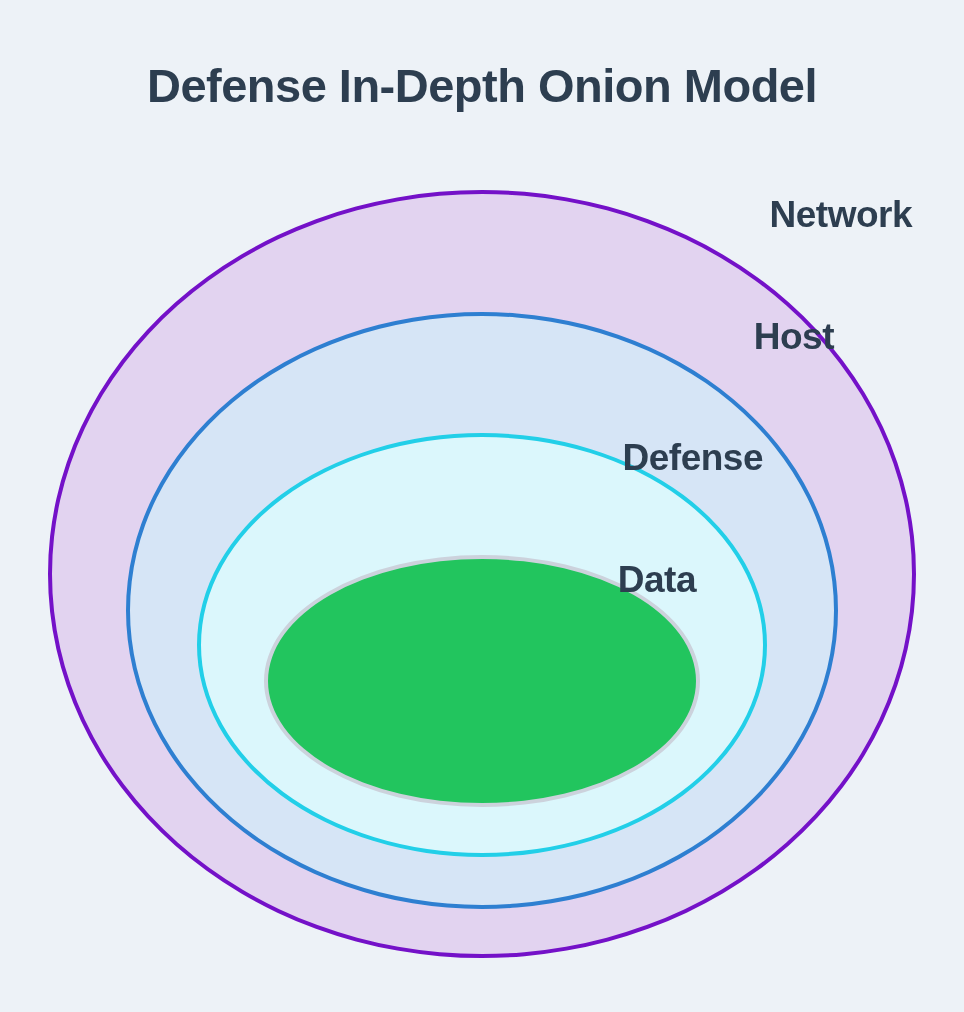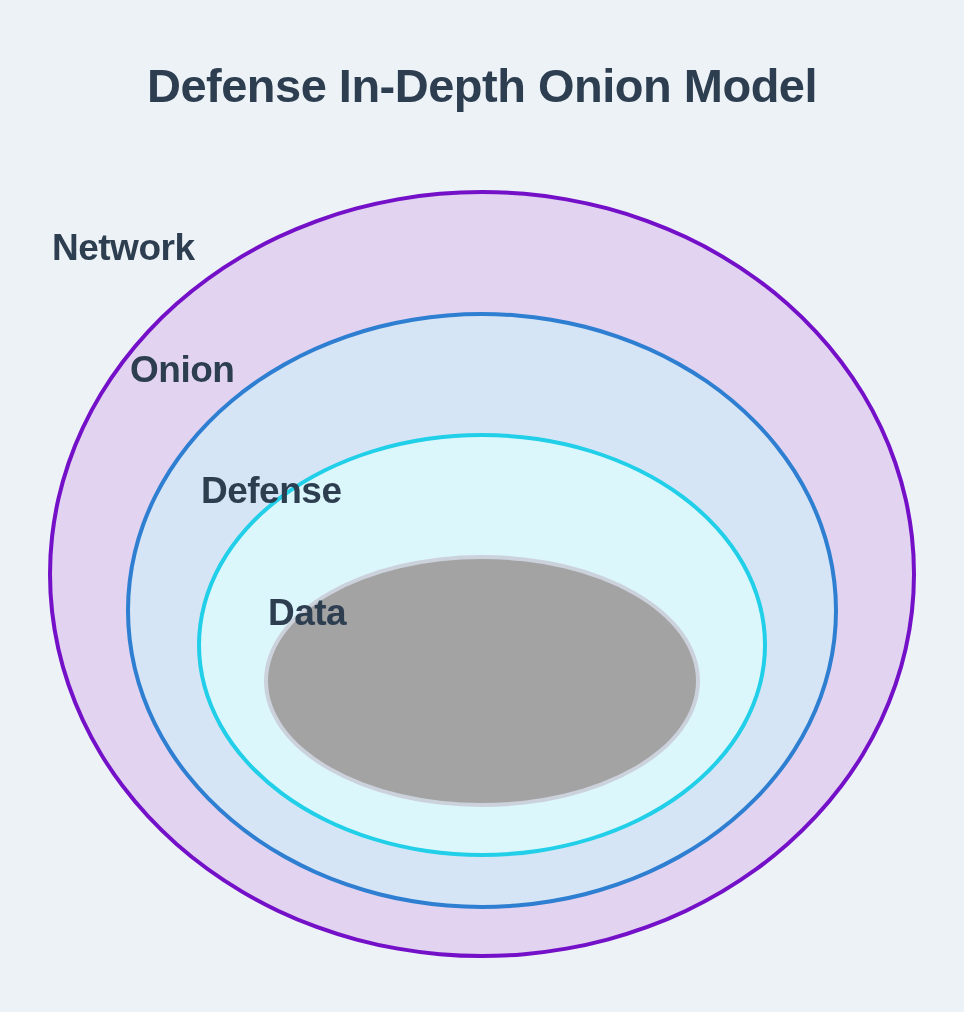--- a/index.html
+++ b/index.html
@@ -32,41 +32,40 @@
     position: absolute;
     border-radius: 50%;
     border: 4px solid transparent;
     box-sizing: border-box;
   }
   .layer-network { left: 48px;  top: 190px; width: 868px; height: 768px; }
   .layer-host    { left: 126px; top: 312px; width: 712px; height: 597px; }
   .layer-process { left: 197px; top: 433px; width: 570px; height: 424px; }
   .layer-data    { left: 264px; top: 555px; width: 436px; height: 252px; }
   .layer-label {
-    text-align: left;
-    margin-top: 33px;
+    text-align: right;
     font-size: 37px;
     font-weight: 700;
     letter-spacing: -0.5px;
   }
 </style>
 </head>
 <body style="background: rgb(237, 242, 247); color: rgb(45, 62, 80);">
 
 <div class="canvas">
   <h1 class="diagram-title">Defense In-Depth Onion Model</h1>
 
   <div class="layer layer-network" style="border-color: rgb(116, 17, 200); background: rgb(226, 211, 240);">
     <div class="layer-label">Network</div>
   </div>
 
   <div class="layer layer-host" style="border-color: rgb(46, 127, 209); background: rgb(214, 229, 246);">
-    <div class="layer-label">Onion</div>
+    <div class="layer-label">Host</div>
   </div>
 
   <div class="layer layer-process" style="border-color: rgb(34, 207, 232); background: rgb(219, 247, 252);">
     <div class="layer-label">Defense</div>
   </div>
 
-  <div class="layer layer-data" style="border-color: rgb(204, 210, 220); background: #a3a3a3;">
+  <div class="layer layer-data" style="border-color: rgb(204, 210, 220); background: #22c55e;">
     <div class="layer-label">Data</div>
   </div>
 </div>
 
 </body></html>

